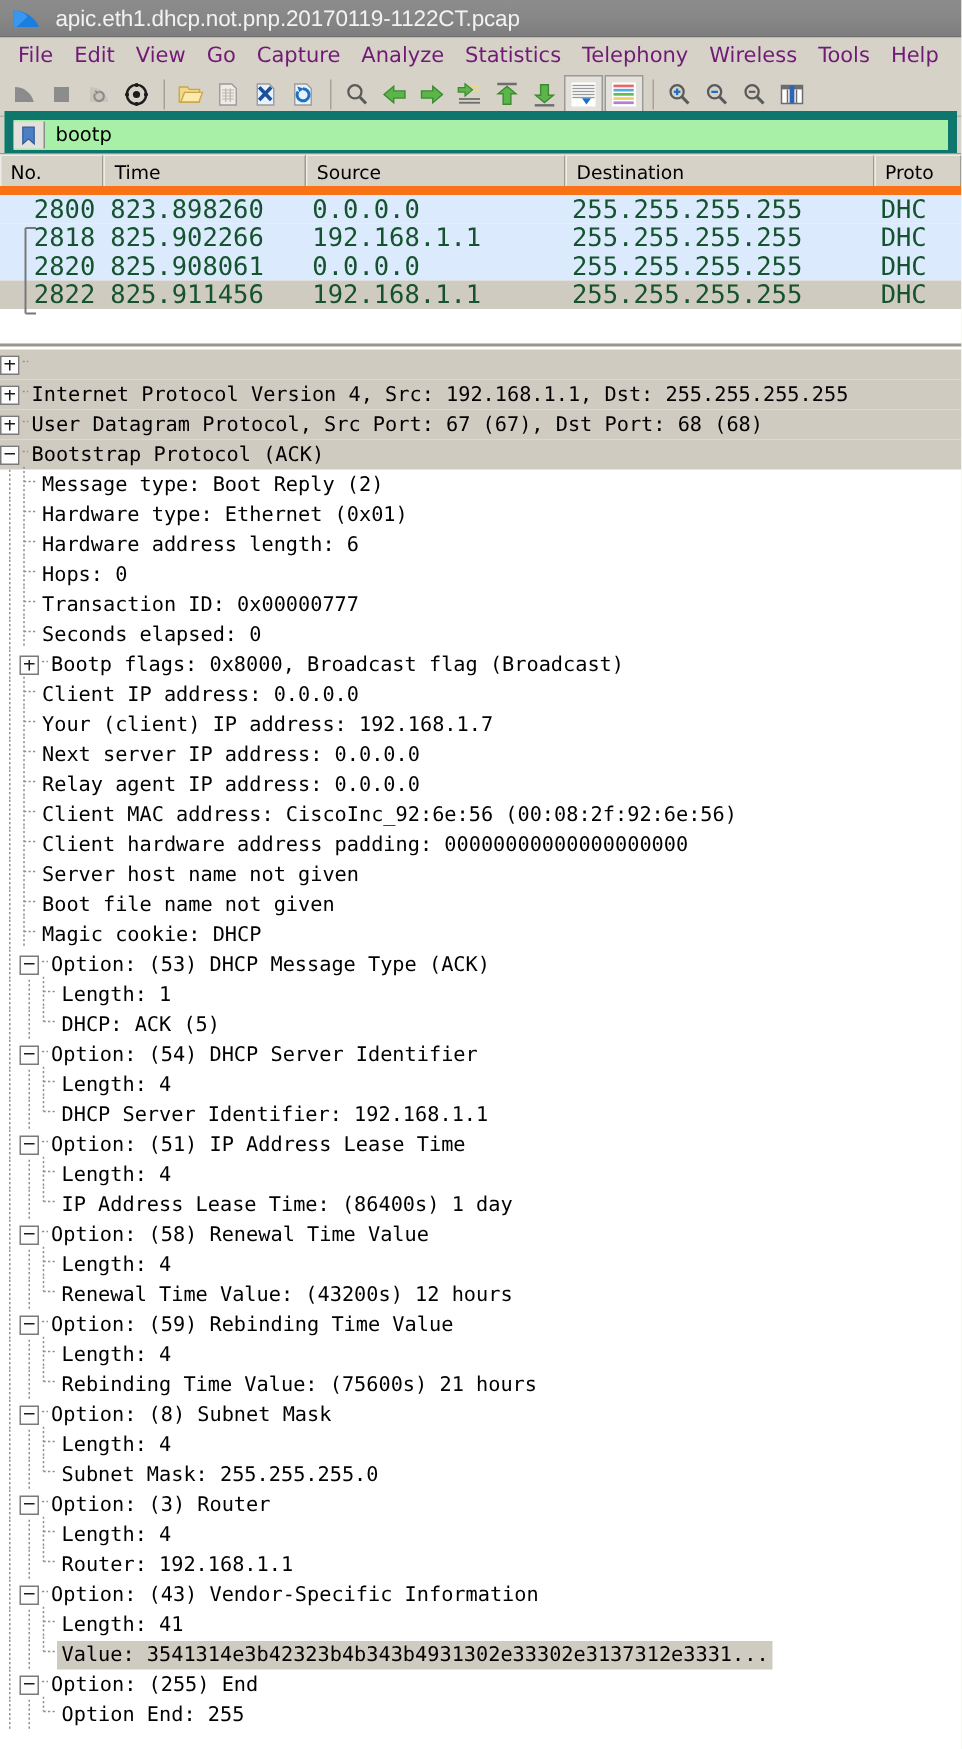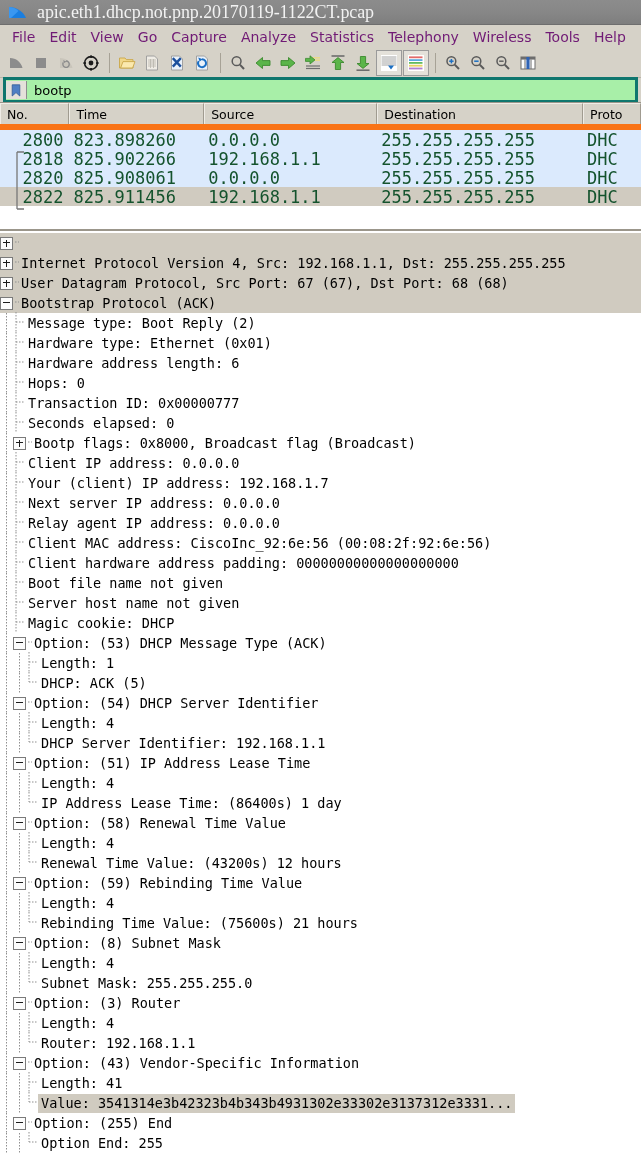--- a/index.html
+++ b/index.html
@@ -27,22 +27,22 @@
     border-bottom: 1px solid #6e6e6e;
   }
   .shark-logo {
     width: 20px; height: 16px;
     margin-left: 8px; margin-right: 9px;
     position: relative;
   }
   .shark-logo svg { display:block; }
   .title-text {
     color: #f2f2f2;
-    font-size: 18px;
-    font-family: Liberation Serif, serif;
+    font-size: 15px;
+    font-family: Liberation Sans, sans-serif;
     letter-spacing: -0.1px;
     white-space: nowrap;
   }
 
   
   .menubar {
     height: 24px;
     flex: 0 0 24px;
     background: #d6d2c8;
     display: flex;
@@ -90,21 +90,21 @@
     flex: 0 0 24px;
     background: #d6d2c8;
     display: flex;
     align-items: center;
     padding: 0 3px;
   }
   .filter-box {
     flex: 1;
     height: 20px;
     background: #a8efa8;
-    border: 3px solid #0f766e;
+    border: 6px solid #0f766e;
     display: flex;
     align-items: center;
     overflow: hidden;
   }
   .bookmark-btn {
     width: 20px; height: 18px;
     background: #e4e1da;
     border-right: 1px solid #8d8d8d;
     display: flex; align-items: center; justify-content: center;
     flex: 0 0 20px;
@@ -639,31 +639,31 @@
           <span class="dtext">Client hardware address padding: 00000000000000000000</span>
         </div>
         <div class="drow">
           <span class="elbow"><svg width="13" height="20" viewBox="0 0 13 20">
               <line x1="6.5" y1="0" x2="6.5" y2="20" stroke="#8f8f8f" stroke-width="1" stroke-dasharray="1.5 1.5"></line>
             </svg></span>
           <span class="twisty-spacer"><svg width="13" height="20" viewBox="0 0 13 20">
               <line x1="3" y1="0" x2="3" y2="20" stroke="#8f8f8f" stroke-width="1" stroke-dasharray="1.5 1.5"></line>
               <line x1="3" y1="10" x2="11" y2="10" stroke="#8f8f8f" stroke-width="1" stroke-dasharray="1.5 1.5"></line>
             </svg></span>
+          <span class="dtext">Server host name not given</span>
+        </div>
+        <div class="drow">
+          <span class="elbow"><svg width="13" height="20" viewBox="0 0 13 20">
+              <line x1="6.5" y1="0" x2="6.5" y2="20" stroke="#8f8f8f" stroke-width="1" stroke-dasharray="1.5 1.5"></line>
+            </svg></span>
+          <span class="twisty-spacer"><svg width="13" height="20" viewBox="0 0 13 20">
+              <line x1="3" y1="0" x2="3" y2="20" stroke="#8f8f8f" stroke-width="1" stroke-dasharray="1.5 1.5"></line>
+              <line x1="3" y1="10" x2="11" y2="10" stroke="#8f8f8f" stroke-width="1" stroke-dasharray="1.5 1.5"></line>
+            </svg></span>
           <span class="dtext">Boot file name not given</span>
-        </div>
-        <div class="drow">
-          <span class="elbow"><svg width="13" height="20" viewBox="0 0 13 20">
-              <line x1="6.5" y1="0" x2="6.5" y2="20" stroke="#8f8f8f" stroke-width="1" stroke-dasharray="1.5 1.5"></line>
-            </svg></span>
-          <span class="twisty-spacer"><svg width="13" height="20" viewBox="0 0 13 20">
-              <line x1="3" y1="0" x2="3" y2="20" stroke="#8f8f8f" stroke-width="1" stroke-dasharray="1.5 1.5"></line>
-              <line x1="3" y1="10" x2="11" y2="10" stroke="#8f8f8f" stroke-width="1" stroke-dasharray="1.5 1.5"></line>
-            </svg></span>
-          <span class="dtext">Server host name not given</span>
         </div>
         <div class="drow">
           <span class="elbow"><svg width="13" height="20" viewBox="0 0 13 20">
               <line x1="6.5" y1="0" x2="6.5" y2="20" stroke="#8f8f8f" stroke-width="1" stroke-dasharray="1.5 1.5"></line>
             </svg></span>
           <span class="twisty-spacer"><svg width="13" height="20" viewBox="0 0 13 20">
               <line x1="3" y1="0" x2="3" y2="20" stroke="#8f8f8f" stroke-width="1" stroke-dasharray="1.5 1.5"></line>
               <line x1="3" y1="10" x2="11" y2="10" stroke="#8f8f8f" stroke-width="1" stroke-dasharray="1.5 1.5"></line>
             </svg></span>
           <span class="dtext">Magic cookie: DHCP</span>

